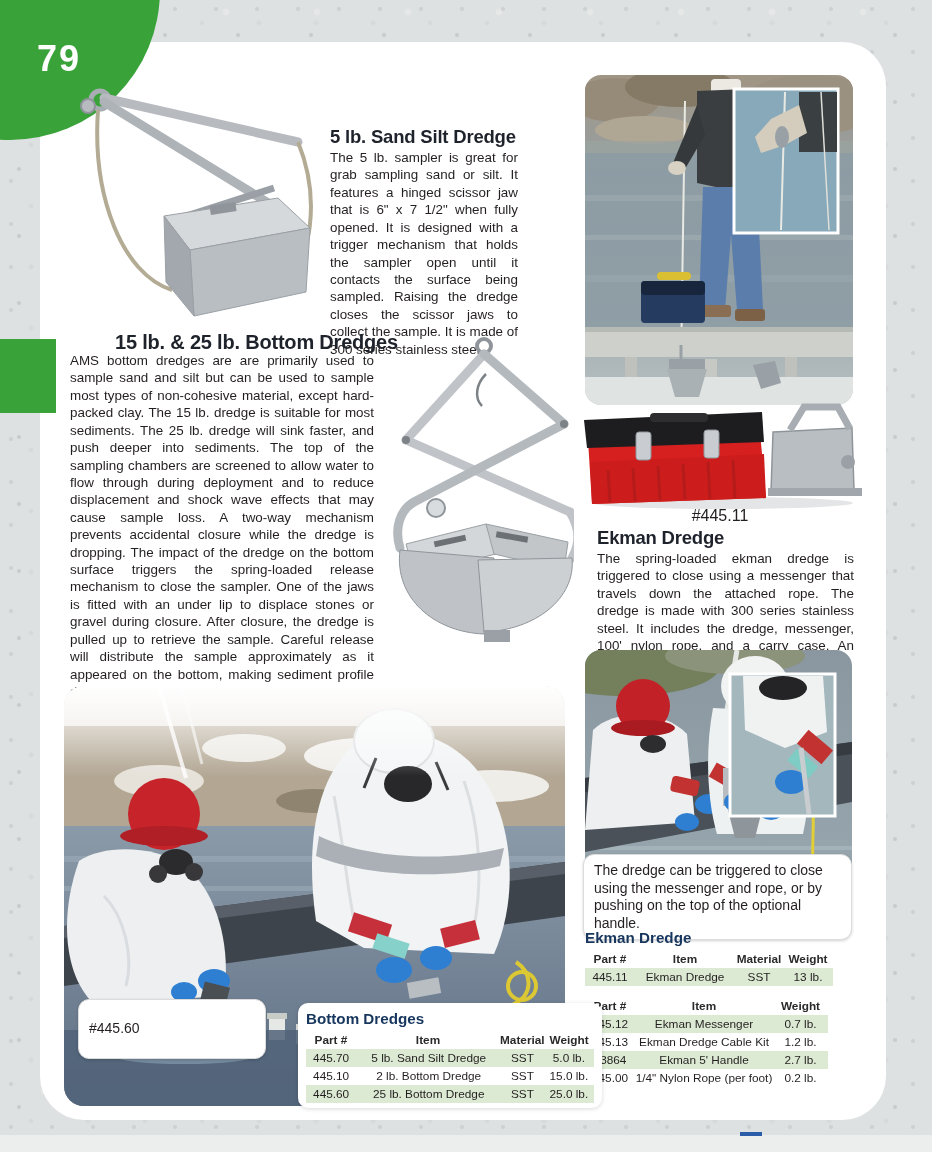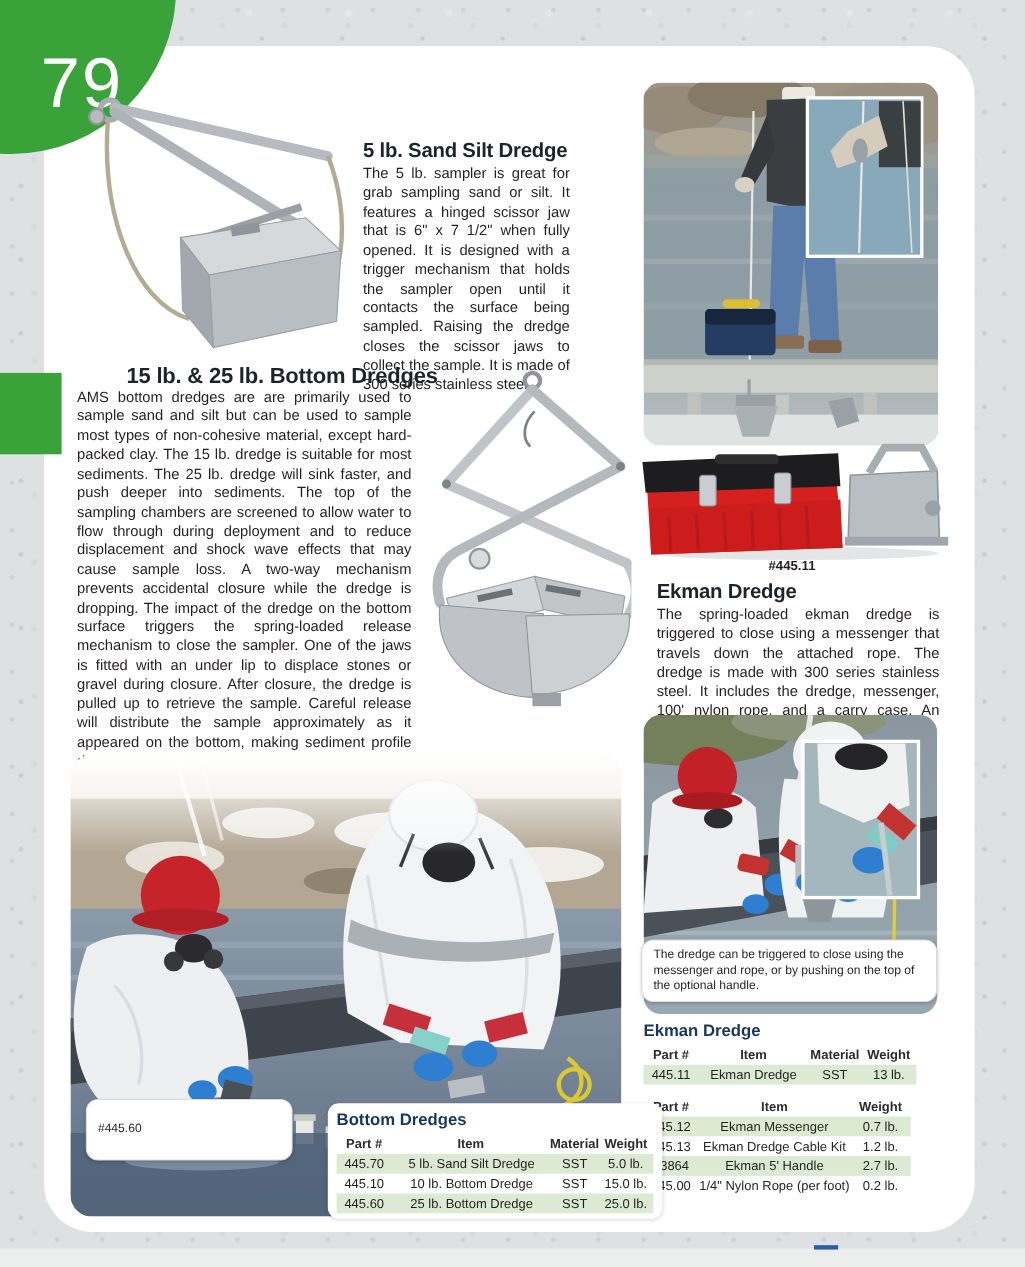--- a/index.html
+++ b/index.html
@@ -9,30 +9,30 @@
     background-image:
       radial-gradient(circle at 11px 9px, #ccd1d3 1.5px, transparent 2.6px),
       radial-gradient(circle at 31px 23px, #d7dadb 2px, transparent 3.2px),
       radial-gradient(circle at 19px 35px, #c7cccd 1.5px, transparent 2.6px),
       radial-gradient(circle at 44px 12px, #e6e8e8 2.5px, transparent 4px);
     background-size:41px 43px,57px 61px,73px 67px,91px 83px;}
   .abs{position:absolute;}
   .paper{left:40px;top:42px;width:846px;height:1078px;background:#ffffff;border-radius:44px;}
   .bottom-strip{left:0;top:1135px;width:932px;height:17px;background:#eceeee;}
   .green-circle{left:-140px;top:-160px;width:300px;height:300px;border-radius:50%;background:#39a339;}
-  .page-num{left:37px;top:38px;font-size:64px;font-weight:400;color:#ffffff;letter-spacing:2px;}
+  .page-num{left:37px;top:38px;font-size:36px;font-weight:700;color:#ffffff;letter-spacing:2px;}
   .green-tab{left:0;top:339px;width:56px;height:74px;background:#39a339;}
   h2{margin:0;font-size:18.5px;font-weight:700;color:#1e222b;letter-spacing:-0.2px;}
   .body-text{font-size:13.4px;line-height:1.30;text-align:justify;color:#231f20;}
   .body-text p{margin:0;}
   .photo{overflow:hidden;border-radius:16px;}
   .photo svg{display:block;}
   .caption-box{background:#ffffff;border:1px solid #dcdcdc;border-radius:11px;
-    font-size:11px;line-height:1.25;color:#231f20;box-shadow:0 1px 3px rgba(0,0,0,0.18);}
-  .part-caption{font-size:12px;font-weight:700;text-align:center;color:#231f20;}
+    font-size:14px;line-height:1.25;color:#231f20;box-shadow:0 1px 3px rgba(0,0,0,0.18);}
+  .part-caption{font-size:16px;font-weight:400;text-align:center;color:#231f20;}
   .tbl-title{font-size:15.2px;font-weight:700;color:#17365d;margin-bottom:4px;}
   .trow{display:flex;align-items:flex-start;}
   .trow .c{text-align:center;font-size:11.8px;padding:2px 0;}
   .thead .c{font-weight:700;color:#2a2a2a;}
   .row-green{background:#dcead3;}
   .tbl-box{background:#ffffff;border-radius:10px;box-shadow:0 1px 4px rgba(0,0,0,0.15);padding:7px 8px 5px 8px;margin-left:36px;}
   
   .t-ek .c1{width:50px}.t-ek .c2{width:100px}.t-ek .c3{width:48px}.t-ek .c4{width:50px}
   
   .t-parts .c1{width:50px}.t-parts .c2{width:138px}.t-parts .c3{width:55px}
@@ -354,21 +354,21 @@
         <span class="c c4">Weight</span>
       </div>
       <div class="trow row-green">
         <span class="c c1">445.70</span>
         <span class="c c2">5 lb. Sand Silt Dredge</span>
         <span class="c c3">SST</span>
         <span class="c c4">5.0 lb.</span>
       </div>
       <div class="trow">
         <span class="c c1">445.10</span>
-        <span class="c c2">10 lb. Bottom Dredge</span>
+        <span class="c c2">2 lb. Bottom Dredge</span>
         <span class="c c3">SST</span>
         <span class="c c4">15.0 lb.</span>
       </div>
       <div class="trow row-green">
         <span class="c c1">445.60</span>
         <span class="c c2">25 lb. Bottom Dredge</span>
         <span class="c c3">SST</span>
         <span class="c c4">25.0 lb.</span>
       </div>
     </div>

